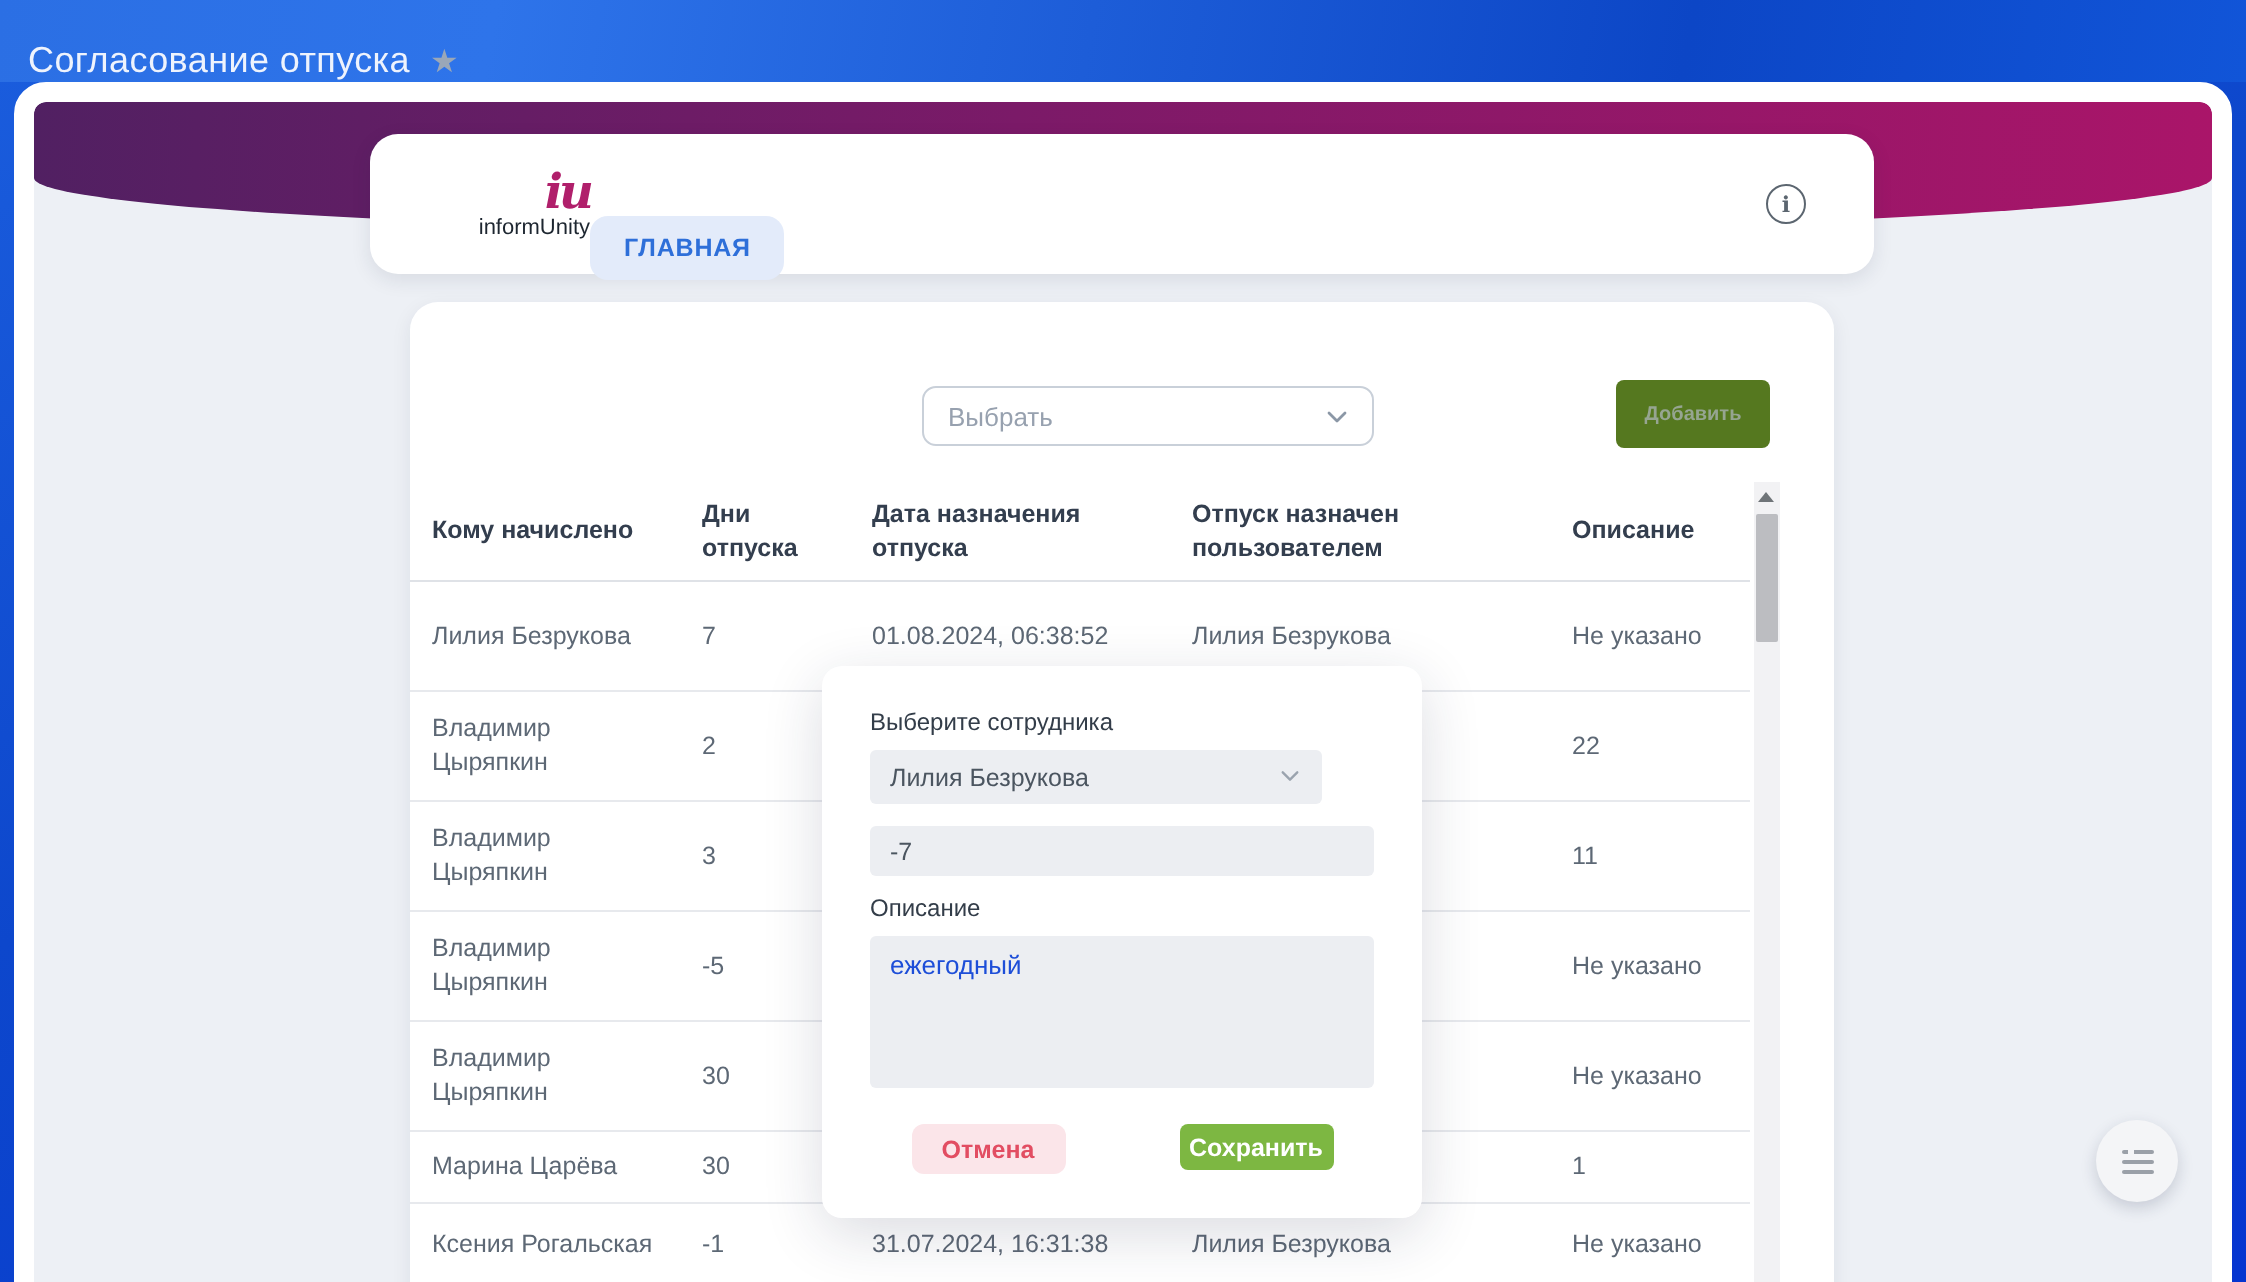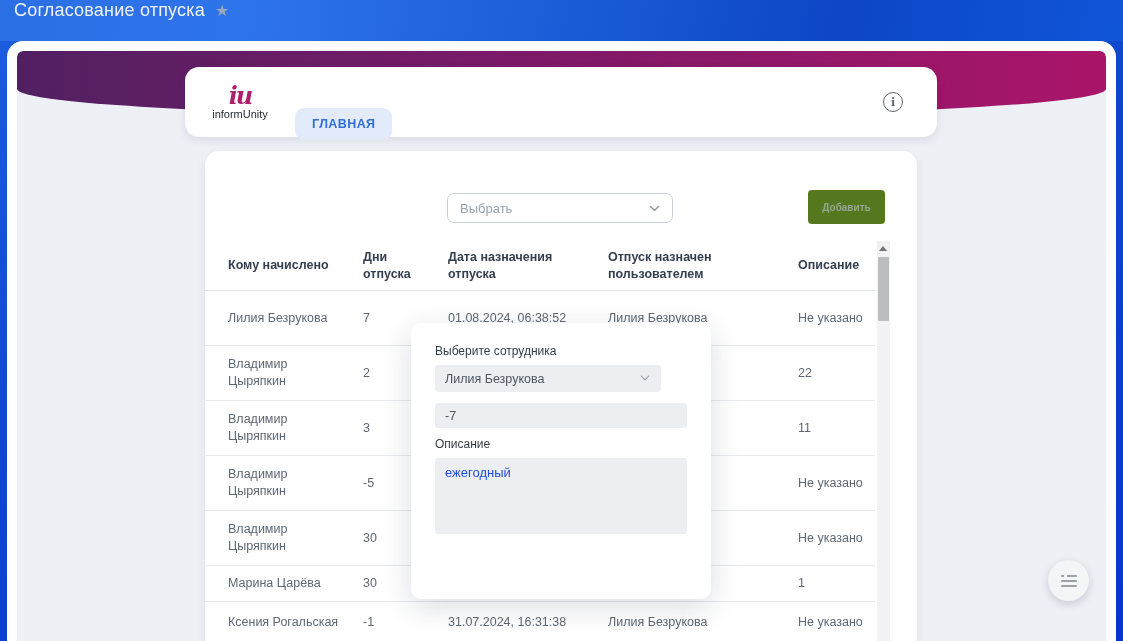--- a/index.html
+++ b/index.html
@@ -6,21 +6,21 @@
   html,body { width:1123px; height:641px; overflow:hidden; }
   body {
     font-family:"Liberation Sans", sans-serif;
     background:linear-gradient(160deg,#1b5ede 0%,#0d47cc 45%,#0535d0 100%);
     position:relative;
   }
   
   .titlebar{
     position:absolute; left:0; top:0; width:1123px; height:41px;
     background:linear-gradient(100deg,#2b6fe4 0%,#2e74ea 22%,#0c46c6 75%,#1155d8 100%);
-    display:flex; align-items:flex-start; padding:0 14px; gap:10px;
+    display:flex; align-items:flex-end; padding:0 14px; gap:10px;
   }
   .titlebar .title{ color:#eef3fd; font-size:18px; font-weight:400; letter-spacing:.2px; }
   .titlebar .star{ color:#9aa7b8; font-size:16px; cursor:pointer; margin-top:1px; }
   
   .app-frame{
     position:absolute; left:7px; top:41px; width:1109px; height:620px;
     background:#edf0f5; border:10px solid #ffffff; border-radius:16px;
     overflow:hidden;
   }
   
@@ -28,21 +28,21 @@
     position:absolute; left:0; top:0; width:100%; height:66px;
     background:linear-gradient(92deg,#512062 0%,#7b1a68 45%,#aa1569 100%);
     border-radius:6px 6px 50% 50% / 6px 6px 28px 28px;
   }
   
   .header-card{
     position:absolute; left:168px; top:16px; width:752px; height:70px;
     background:#fff; border-radius:14px; box-shadow:0 3px 10px rgba(30,40,70,.10);
     display:flex; align-items:center;
   }
-  .logo{ width:110px; text-align:center; cursor:pointer; }
+  .logo{ width:110px; text-align:right; cursor:pointer; }
   .logo .logo-mark{
     font-family:"DejaVu Serif", serif; font-style:italic; font-weight:700;
     font-size:24px; color:#b01f6b; line-height:22px; letter-spacing:-2px;
   }
   .logo .logo-text{ font-size:11px; color:#1d2630; margin-top:1px; }
   .tab{
     background:#e3ebfa; color:#2e6fd9; font-size:12.5px; font-weight:700;
     letter-spacing:.4px; border:none; border-radius:9px; padding:9px 17px; cursor:pointer;margin-top:43px;
   }
   .info-btn{
@@ -50,37 +50,37 @@
     border:1.6px solid #5c6670; border-radius:50%; background:#fff; cursor:pointer;
     color:#5c6670; font-size:11px; font-weight:700; line-height:17px; text-align:center;
     font-family:"DejaVu Serif", serif;
   }
   
   .content-card{
     position:absolute; left:188px; top:100px; width:712px; height:520px;
     background:#fff; border-radius:14px; box-shadow:0 3px 10px rgba(30,40,70,.08);
   }
   .select-box{
-    position:absolute; left:242px; top:42px; width:226px; height:30px;
+    position:absolute; left:256px; top:42px; width:226px; height:30px;
     border:1px solid #c9d0d9; border-radius:7px; background:#fff; cursor:pointer;
     display:flex; align-items:center; justify-content:space-between; padding:0 12px;
   }
   .select-box .placeholder{ color:#97a1af; font-size:13px; }
   .chev{ width:11px; height:11px; flex:none; }
   .chev svg{ display:block; }
   .add-btn{
     position:absolute; right:32px; top:39px; width:77px; height:34px;
     background:#55781f; color:#96a591; font-size:10px; font-weight:700;
     border:none; border-radius:4px; cursor:pointer;
   }
   
   .table{ position:absolute; left:0; top:90px; width:670px; }
   .trow{
     display:grid; grid-template-columns:135px 85px 160px 190px 73px;
-    padding-left:23px; align-items:center; border-bottom:1px solid #e7e9ed;
+    padding-left:11px; align-items:center; border-bottom:1px solid #e7e9ed;
   }
   .trow > div{ padding-right:22px; line-height:17px; }
   .trow > div:last-child{ padding-right:2px; }
   .thead{ height:50px; border-bottom:1px solid #dfe2e7; }
   .thead > div{ font-size:12.5px; font-weight:700; color:#333e4e; padding-right:26px; }
   .tcell{ font-size:12.5px; color:#5d6875; }
   .r1{height:55px}.r2{height:55px}.r3{height:55px}.r4{height:55px}
   .r5{height:55px}.r6{height:36px}.r7{height:90px; align-items:start; padding-top:12px;}
   
   .tbl-scroll{
@@ -91,21 +91,21 @@
     position:absolute; left:2px; width:0; height:0;
     border-left:4.5px solid transparent; border-right:4.5px solid transparent;
   }
   .tbl-scroll .arrow-up{ top:5px; border-bottom:5px solid #6f7478; }
   .tbl-scroll .thumb{
     position:absolute; left:1px; top:16px; width:11px; height:64px;
     background:#bcbdc1; border-radius:1px;
   }
   
   .modal{
-    position:absolute; left:411px; top:323px; width:300px; height:276px;
+    position:absolute; left:411px; top:333px; width:300px; height:276px;
     background:#fff; border-radius:10px; box-shadow:0 8px 30px rgba(30,40,70,.16);
     padding:21px 24px 0 24px; z-index:20;
   }
   .modal label{ display:block; font-size:12px; color:#333d49; margin-bottom:7px; }
   .modal-select{
     width:226px; height:27px; background:#ecee f2; background:#eceef2;
     border-radius:3px; display:flex; align-items:center; justify-content:space-between;
     padding:0 10px; cursor:pointer; margin-bottom:11px;
   }
   .modal-select span{ font-size:12.5px; color:#4b5560; }
@@ -261,13 +261,17 @@
           <polyline points="1.5,3.5 5.5,7.5 9.5,3.5" fill="none" stroke="#9aa3ae" stroke-width="1.3" stroke-linecap="round" stroke-linejoin="round"></polyline>
         </svg>
     </span>
   </div>
 
   <input class="modal-input" type="text" value="-7" style="">
 
   <label>Описание</label>
   <textarea class="modal-textarea" style="">ежегодный</textarea>
 
+  <div class="modal-actions">
+    <button class="btn-cancel">Отмена</button>
+    <button class="btn-save">Сохранить</button>
+  </div>
 </div>
 
 </body></html>

